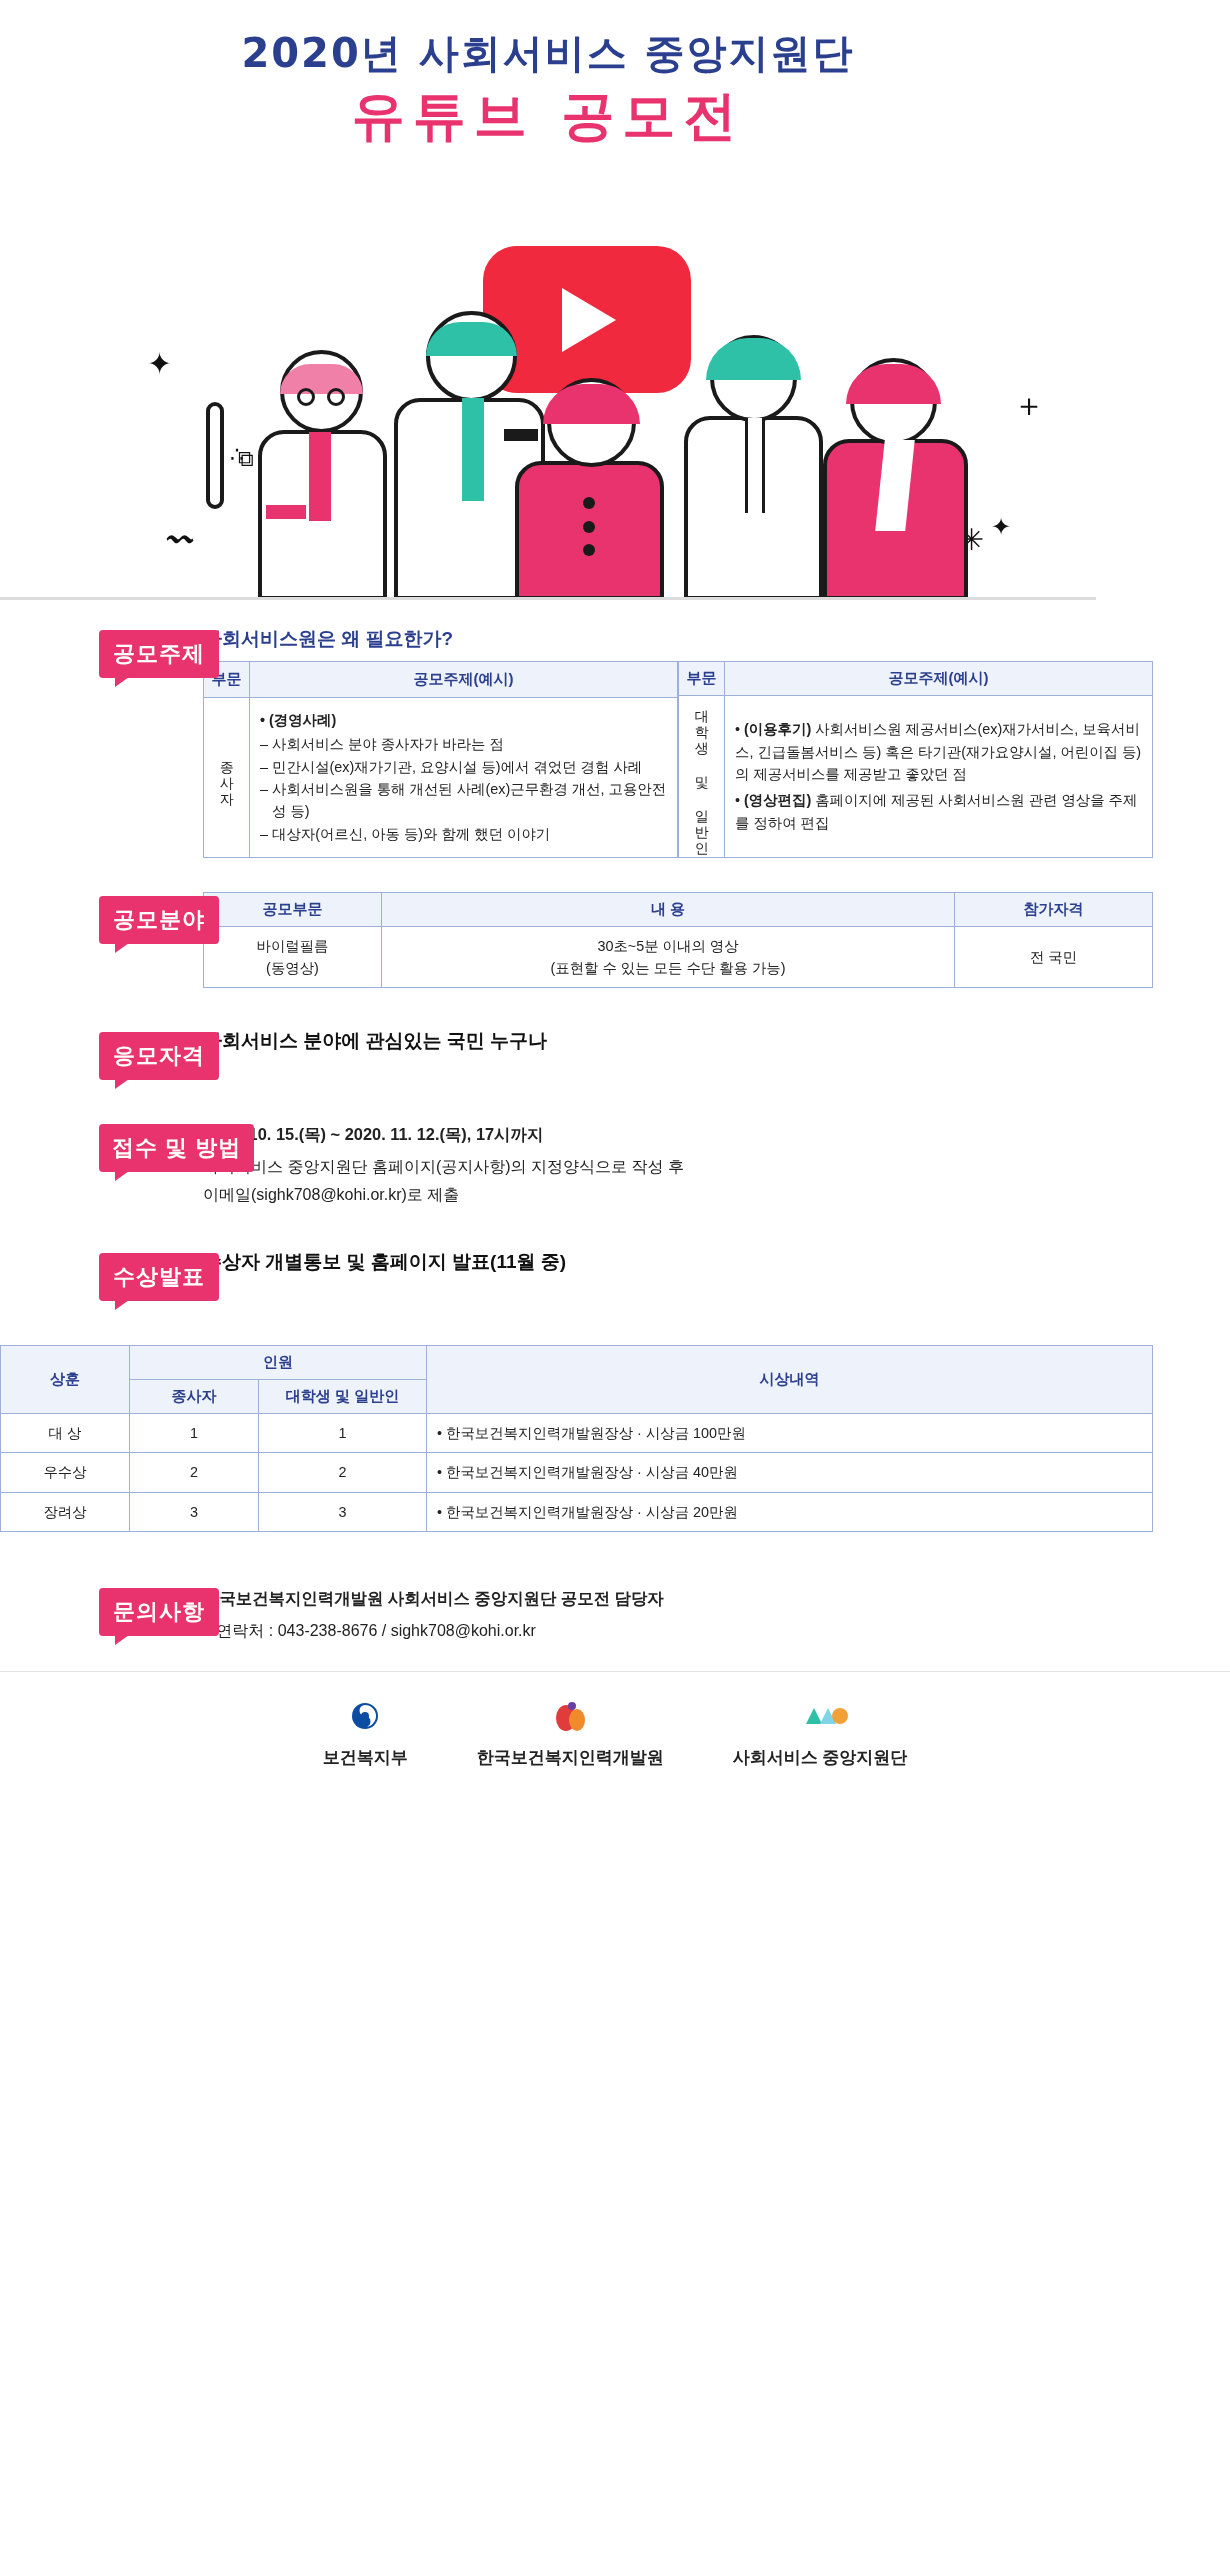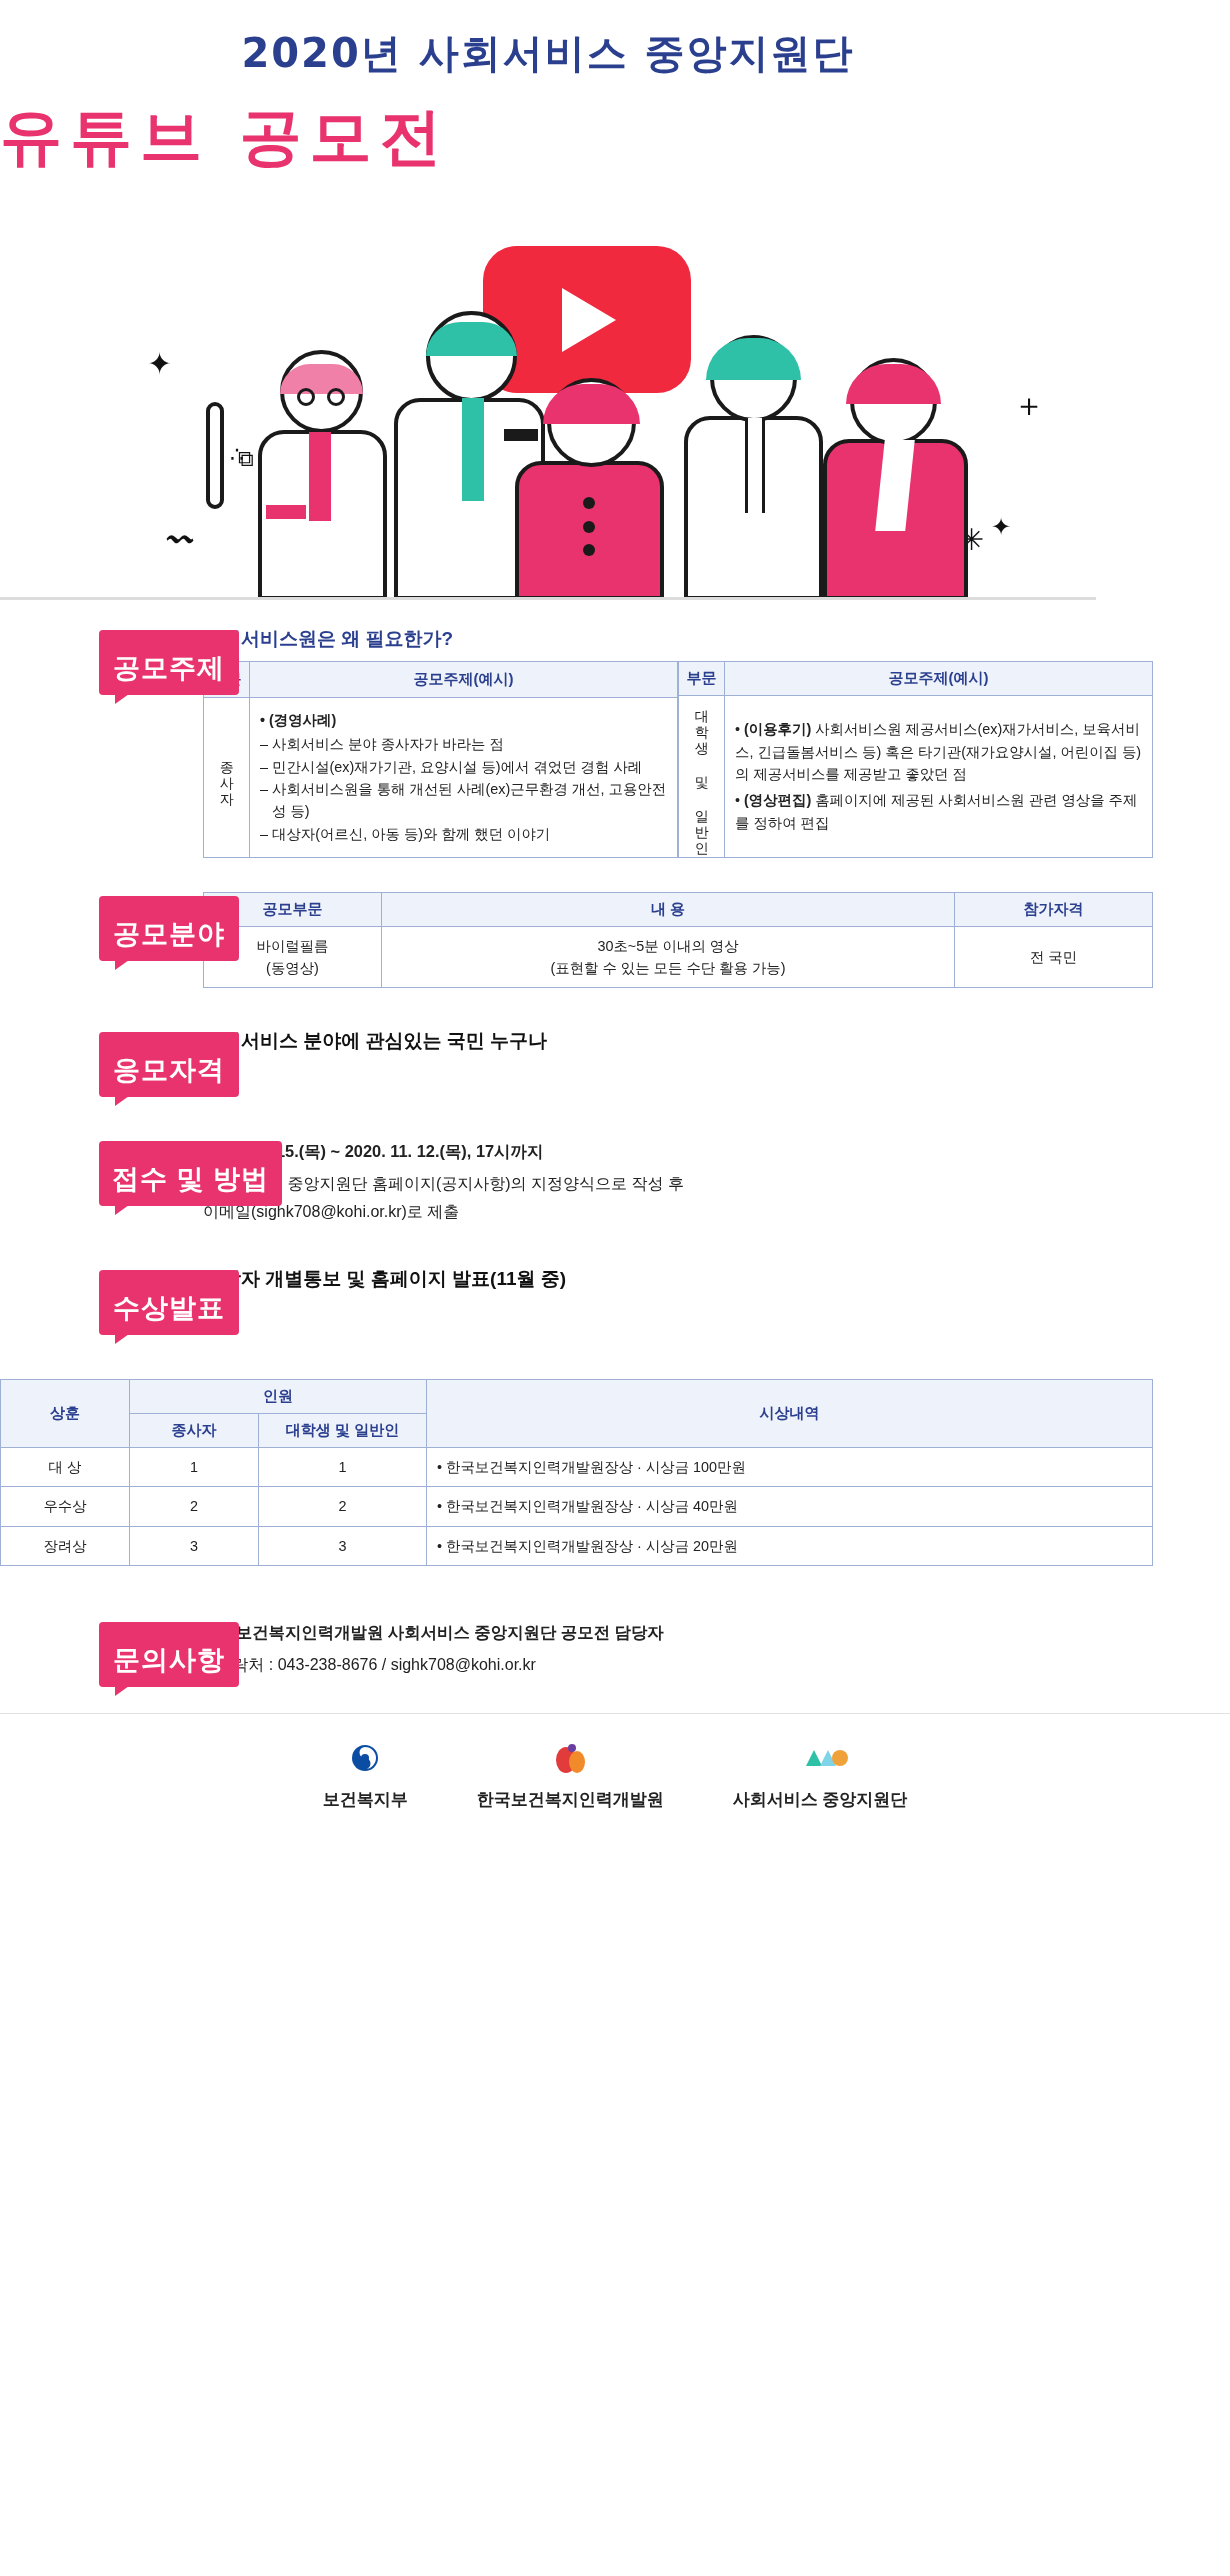--- a/index.html
+++ b/index.html
@@ -22,25 +22,25 @@
   .hero-title-1 {
     text-align:center;
     font-size: 40px;
     font-weight: bold;
     color: #2b3f8f;
     letter-spacing: 2px;
     padding-top: 26px;
     font-family: "DejaVu Sans", sans-serif;
   }
   .hero-title-2 {
-    font-size: 62px;
+    text-align:center;
+    font-size: 53px;
     font-weight: bold;
     color: #e8336e;
     letter-spacing: 8px;
-    margin-top: 14px;
     font-family: "DejaVu Sans", sans-serif;
   }
   .hero-date {
     margin: 24px auto 0 auto;
     width: 367px;
     height: 44px;
     background: #e9e9e9;
     border-radius: 22px;
     display:flex; align-items:center; justify-content:center;
     font-size: 21px;
@@ -77,23 +77,23 @@
 
   
   .content { padding: 26px 0 10px 0; background:#fff; }
   .row { display:flex; margin-bottom: 26px; }
   .tagcol { width: 203px; flex: none; padding-left: 99px; padding-top: 4px;}
   .tag {
     position: relative;
     display:inline-block;
     background:#e8336e;
     color:#fff;
-    font-size: 27px;
+    font-size: 22px;
     font-weight: bold;
-    padding: 20px 14px 9px 14px;
+    padding: 9px 14px 9px 14px;
     border-radius: 4px;
     letter-spacing: 1px;
     white-space: nowrap;
   }
   .tag::after{
     content:"";
     position:absolute;
     left: 16px; bottom: -9px;
     width:0;height:0;
     border-top: 10px solid #e8336e;

